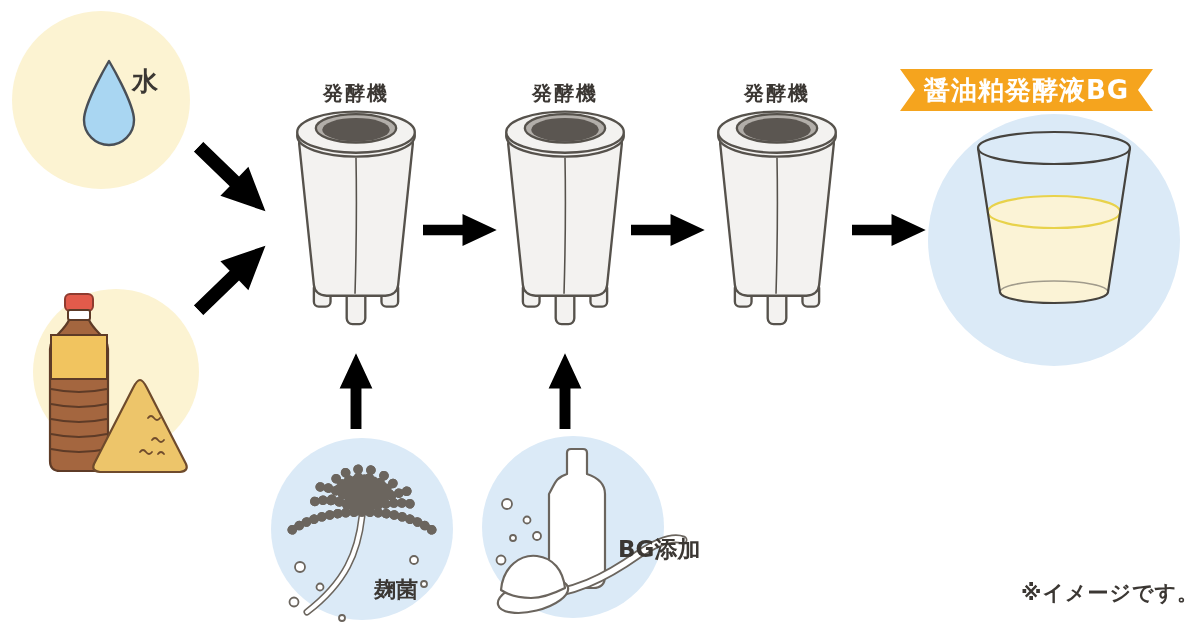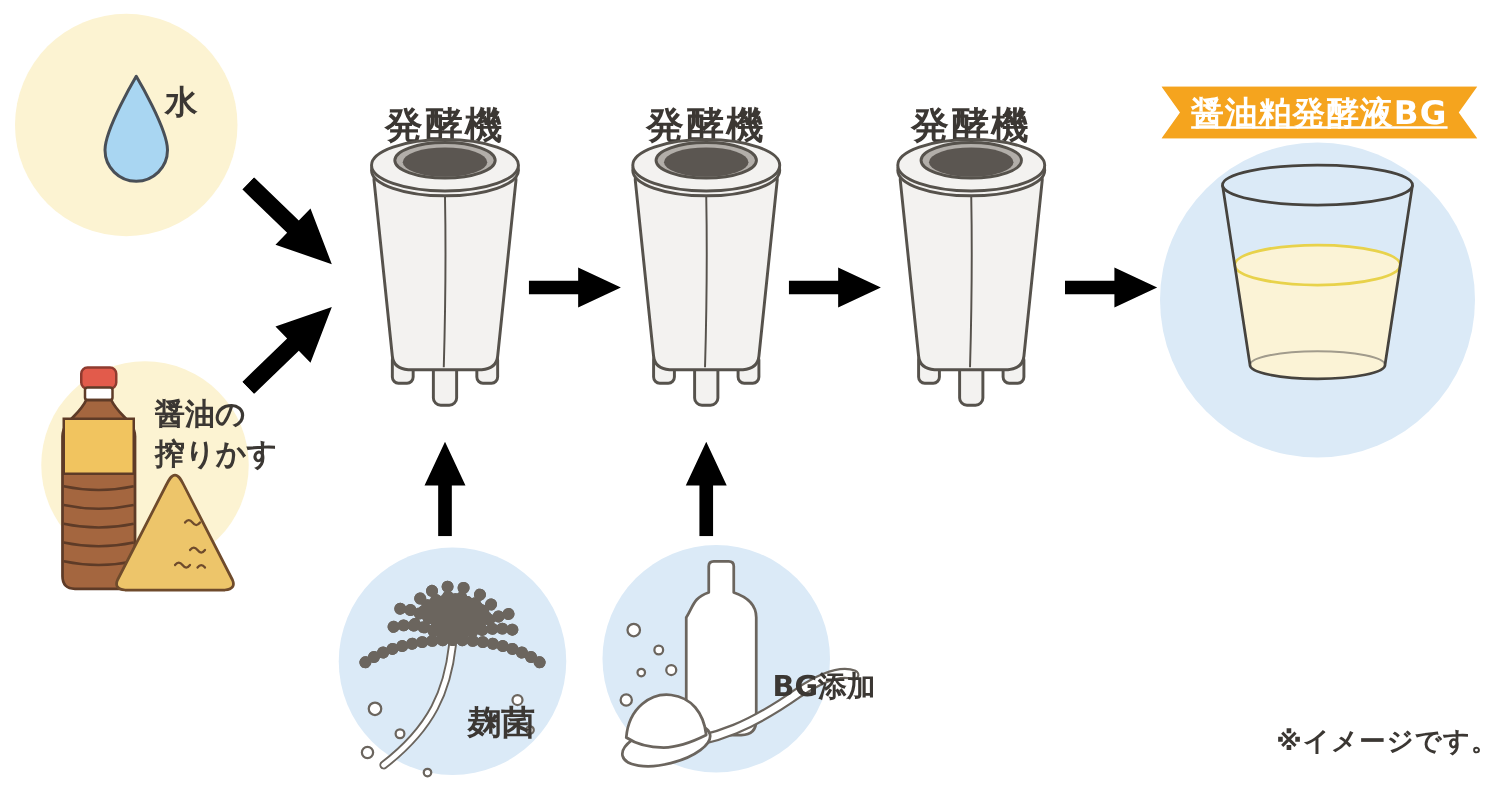--- a/index.html
+++ b/index.html
@@ -3,25 +3,25 @@
 <meta charset="utf-8">
 <style>
   html,body{margin:0;padding:0;background:#ffffff;}
   #stage{position:relative;width:1199px;height:642px;background:#ffffff;overflow:hidden;
          font-family:"DejaVu Sans","Liberation Sans",sans-serif;color:#3B3733;}
   .circle{position:absolute;border-radius:50%;}
   .yellow{background:#FCF3D2;}
   .blue{background:#DBEAF7;}
   .abs{position:absolute;}
   .lbl{position:absolute;color:#3B3733;font-weight:600;white-space:nowrap;}
-  .ferm-label{width:140px;text-align:center;font-size:30px;letter-spacing:2px;}
-  .ribbon{position:absolute;left:929px;top:69px;width:253px;height:42px;background:#F5A41E;
+  .ferm-label{width:140px;text-align:center;font-size:20px;letter-spacing:2px;}
+  .ribbon{position:absolute;left:900px;top:69px;width:253px;height:42px;background:#F5A41E;
           clip-path:polygon(0 0,100% 0,calc(100% - 15px) 50%,100% 100%,0 100%,15px 50%);
           display:flex;align-items:center;justify-content:center;
-          color:#ffffff;font-size:26px;font-weight:700;letter-spacing:1px;z-index:3;text-decoration:underline;}
+          color:#ffffff;font-size:26px;font-weight:700;letter-spacing:1px;z-index:3;}
   .note{position:absolute;left:992px;top:579px;font-size:21px;font-weight:600;letter-spacing:1px;margin-left:29px;}
   svg{display:block;}
   .arrow{position:absolute;}
   .outline{stroke:#56524C;stroke-width:2.4;stroke-linejoin:round;}
   .kd{stroke:#6B655E;stroke-width:9.5;stroke-dasharray:0.1 8;stroke-linecap:round;fill:none;}
   .kw{stroke:#ffffff;stroke-width:6;stroke-dasharray:0.1 8;stroke-linecap:round;fill:none;}
 </style>
 </head>
 <body>
 
@@ -55,24 +55,20 @@
     <rect x="21" y="3" width="28" height="17" rx="5" fill="#E25B4B" stroke="#8F3B2F" stroke-width="2"></rect>
     <rect x="24" y="19" width="22" height="10" rx="2" fill="#ffffff" stroke="#5E3B27" stroke-width="2"></rect>
     <path d="M25,29 L45,29 C51,42 64,46 64,58 L64,170 Q64,180 54,180 L16,180 Q6,180 6,170 L6,58 C6,46 19,42 25,29 Z" fill="#A4663F" stroke="#5E3B27" stroke-width="2.2" stroke-linejoin="round"></path>
     <rect x="7" y="44" width="56" height="44" fill="#F1C45F" stroke="#5E3B27" stroke-width="2"></rect>
     <path d="M7,98 Q35,104 63,98 M7,113 Q35,119 63,113 M7,128 Q35,134 63,128 M7,143 Q35,149 63,143 M7,158 Q35,164 63,158" fill="none" stroke="#5E3B27" stroke-width="2"></path>
   </svg>
   <svg class="abs" style="left:88px;top:374px" width="104" height="102" viewBox="0 0 104 102">
     <path d="M52,6 C55,6 57,10 59,14 L98,90 Q101,97 92,98 L12,98 Q3,97 6,90 L45,14 C47,10 49,6 52,6 Z" fill="#EDC56A" stroke="#6F4B2C" stroke-width="2.2" stroke-linejoin="round"></path>
     <path d="M60,44 q3,-4 6,0 q3,4 6,0 M64,66 q3,-4 6,0 q3,4 6,0 M52,78 q3,-4 6,0 q3,4 6,0 M70,80 q3,-4 6,0" fill="none" stroke="#6F4B2C" stroke-width="1.8" stroke-linecap="round"></path>
   </svg>
-  <div class="lbl" style="left:124px;top:315px;font-size:24px;line-height:32px;">
-    <div>醤油の</div>
-    <div>搾りかす</div>
-  </div>
 
   <svg class="arrow" style="left:185px;top:155px;transform:rotate(44deg)" width="96" height="50" viewBox="0 0 100 52">
       <use href="#arrowshape"></use>
     </svg>
   <svg class="arrow" style="left:185px;top:252px;transform:rotate(-44deg)" width="96" height="50" viewBox="0 0 100 52">
       <use href="#arrowshape"></use>
     </svg>
 
   <div class="lbl ferm-label" style="left:286px;top:80px;">発酵機</div>
   <svg class="abs" style="left:286px;top:93px" width="140" height="240" viewBox="0 0 140 245">
@@ -119,21 +115,21 @@
     <use href="#kojihead" class="kw"></use>
     <g fill="#ffffff" stroke="#6B655E" stroke-width="1.8">
       <circle cx="38" cy="135" r="5"></circle>
         <circle cx="58" cy="155" r="3.5"></circle>
         <circle cx="32" cy="170" r="4.5"></circle>
       <circle cx="80" cy="186" r="3"></circle>
         <circle cx="152" cy="128" r="4"></circle>
         <circle cx="162" cy="152" r="3"></circle>
     </g>
   </svg>
-  <div class="lbl" style="left:374px;top:560px;font-size:27px;">麹菌</div>
+  <div class="lbl" style="left:374px;top:575px;font-size:22px;">麹菌</div>
 
   <div class="circle blue" style="left:482px;top:436px;width:182px;height:182px;"></div>
   <svg class="abs" style="left:487px;top:446px" width="210" height="190" viewBox="0 0 210 190">
     <g fill="#ffffff" stroke="#6B655E" stroke-width="1.8">
       <circle cx="20" cy="58" r="5"></circle>
         <circle cx="40" cy="74" r="3.5"></circle>
         <circle cx="26" cy="92" r="3"></circle>
       <circle cx="50" cy="90" r="4"></circle>
         <circle cx="14" cy="114" r="4.5"></circle>
     </g>

